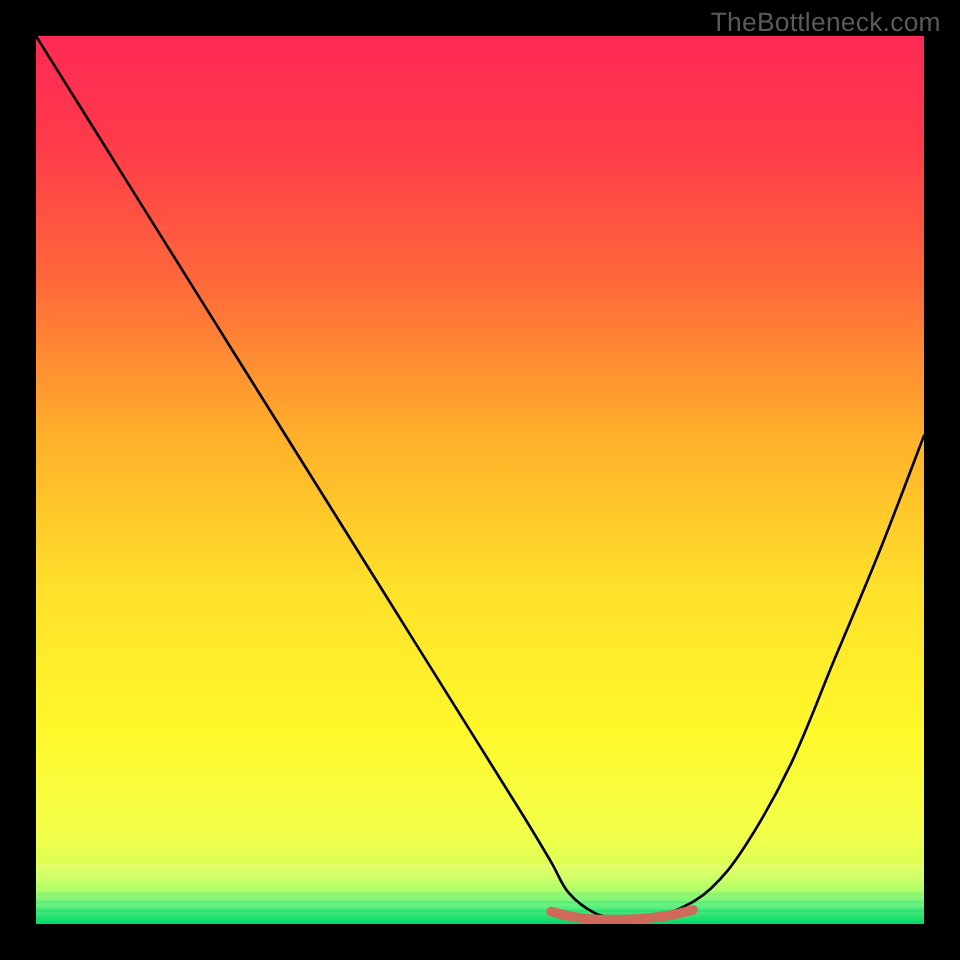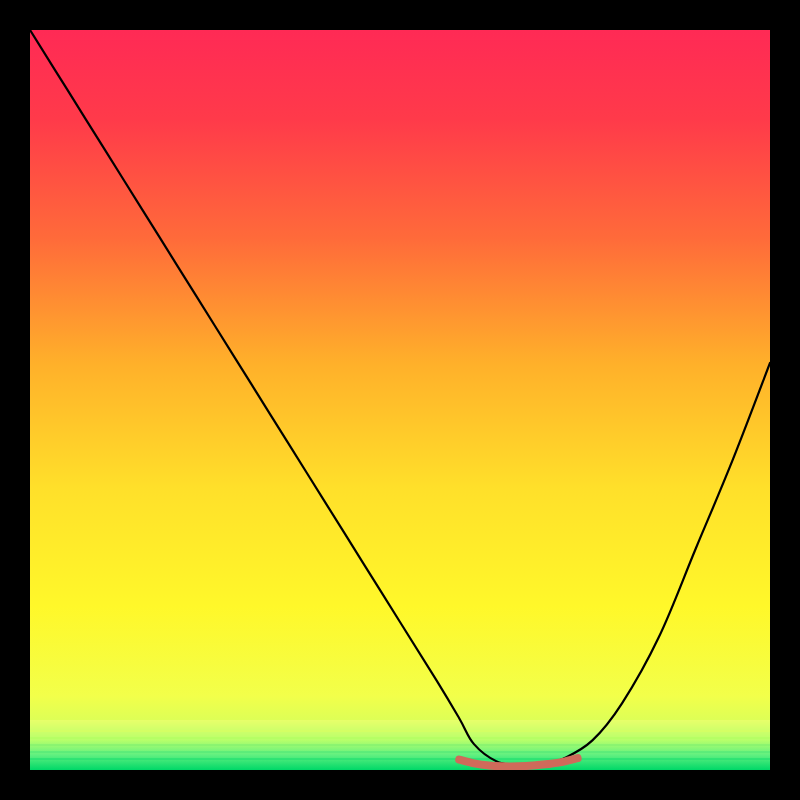--- a/index.html
+++ b/index.html
@@ -79,14 +79,15 @@
       </g>
     </svg>
 
     <svg class="curve" viewBox="0 0 740 740" preserveAspectRatio="none">
       <path id="main-curve" fill="none" stroke="#000" stroke-width="2.2" stroke-linecap="round" d="M 0 0 C 6.66 10.655999999999988, 23.68 37.887999999999934, 37 59.19999999999993 C 50.32 80.51199999999993, 60.68 97.08799999999997, 74 118.39999999999998 C 87.32 139.712, 97.68 156.28800000000004, 111 177.60000000000002 C 124.32 198.912, 134.68 215.48799999999997, 148 236.79999999999995 C 161.32 258.11199999999997, 171.68 274.688, 185 296 C 198.32 317.312, 208.68 333.888, 222 355.2 C 235.32 376.512, 245.68 393.08799999999997, 259 414.4 C 272.32 435.712, 282.68 452.288, 296 473.6 C 309.32 494.91200000000003, 319.68 511.48799999999994, 333 532.8 C 346.32 554.112, 356.68 570.688, 370 592 C 383.32 613.312, 396.34400000000005 633.884, 407.00000000000006 651.2 C 417.65600000000006 668.5160000000001, 422.54 676.878, 429.2 688.2 C 435.85999999999996 699.522, 437.34 706.3744, 444 714.1 C 450.66 721.8256, 458.20799999999997 727.2572, 466.2 731.12 C 474.192 734.9828, 480.408 734.7607999999999, 488.40000000000003 735.56 C 496.39200000000005 736.3592, 502.608 736.7588, 510.59999999999997 735.56 C 518.592 734.3611999999999, 523.476 733.4288, 532.8 728.9 C 542.1239999999999 724.3711999999999, 551.7439999999999 720.39, 562.4 710.4 C 573.056 700.41, 580.012 692.048, 592 673.4 C 603.988 654.752, 615.68 634.7719999999999, 629 606.8 C 642.32 578.828, 652.68 549.968, 666 518 C 679.32 486.032, 689.68 462.5, 703 429.2 C 716.32 395.9, 733.34 350.316, 740 332.99999999999994"></path>
       <path id="marker-curve" fill="none" stroke="#cf6a5a" stroke-width="8" stroke-linecap="round" d="M 429.2 729.64 C 431.864 730.306, 438.67199999999997 732.2744, 444 733.34 C 449.32800000000003 734.4056, 453.472 735.0272, 458.8 735.56 C 464.12800000000004 736.0927999999999, 468.272 736.1668, 473.6 736.3 C 478.92800000000005 736.4331999999999, 483.072 736.4331999999999, 488.40000000000003 736.3 C 493.72800000000007 736.1668, 497.87200000000007 735.9595999999999, 503.20000000000005 735.56 C 508.528 735.1604, 512.672 734.746, 518 734.08 C 523.328 733.4140000000001, 527.472 732.9256, 532.8 731.86 C 538.1279999999999 730.7944, 544.936 728.826, 547.6 728.16"></path>
     </svg>
 
   </div>
 
+  <div class="watermark">TheBottleneck.com</div>
 
 </div>
 
 </body></html>

